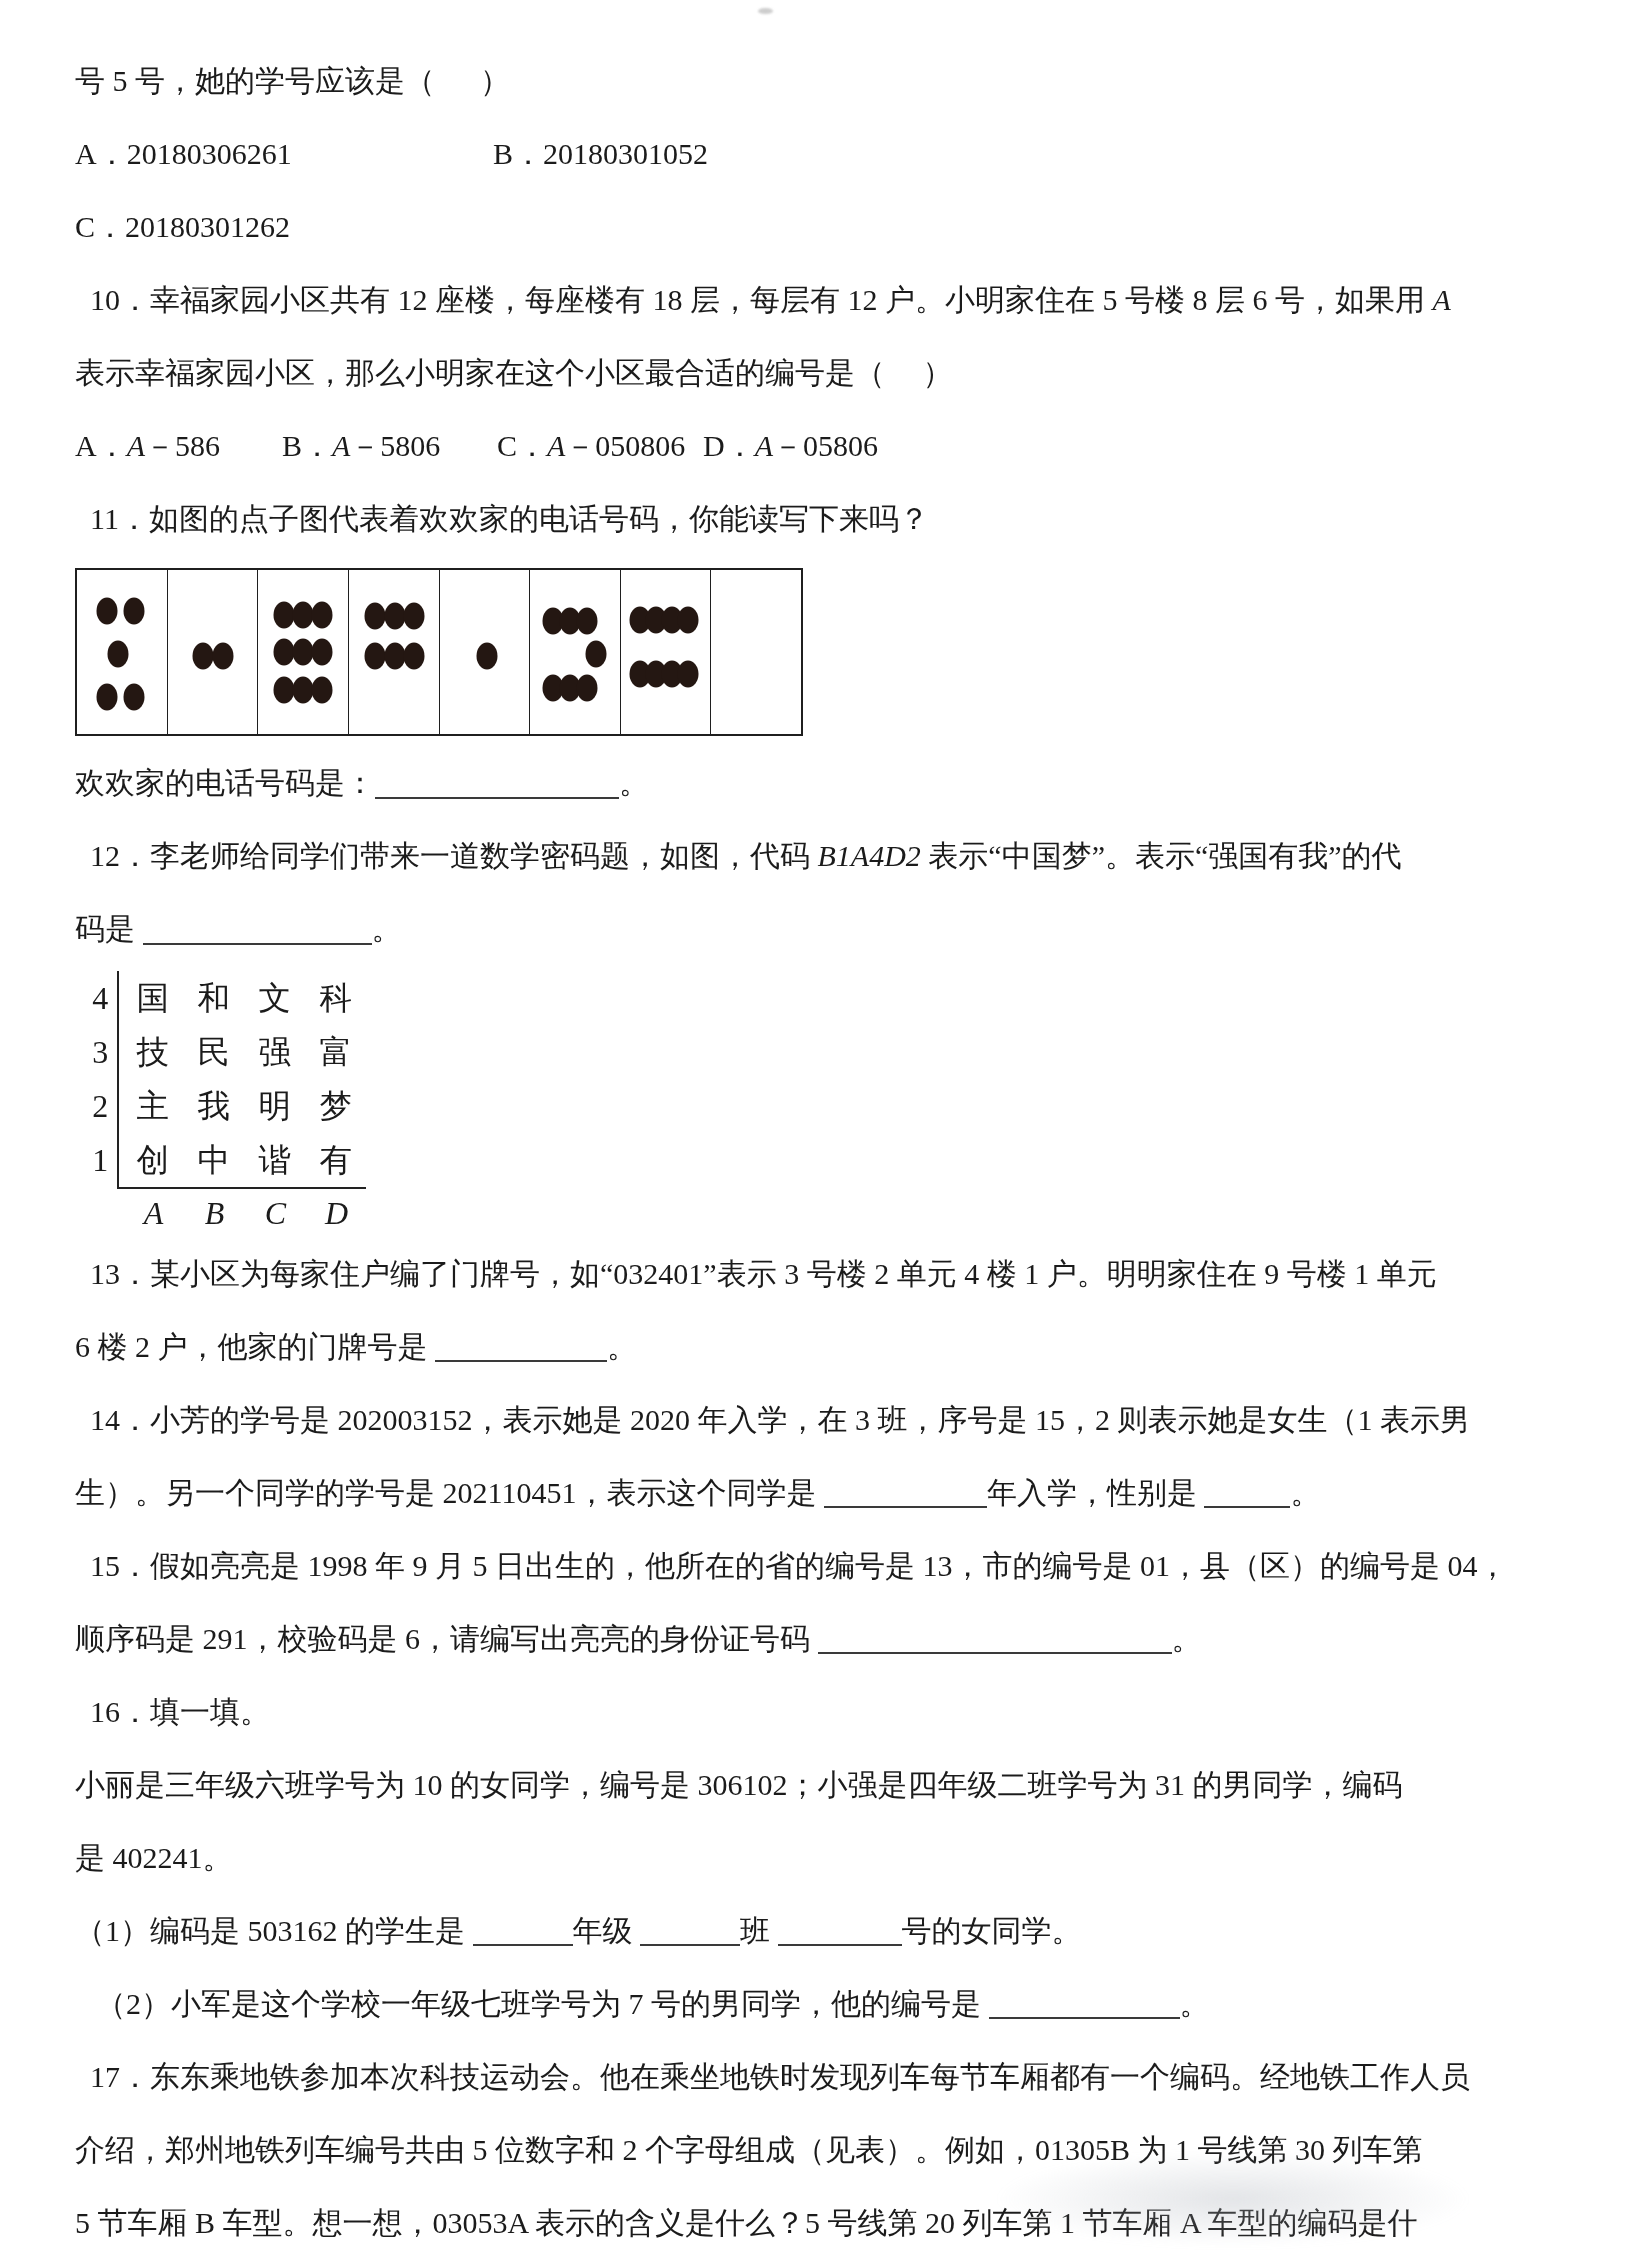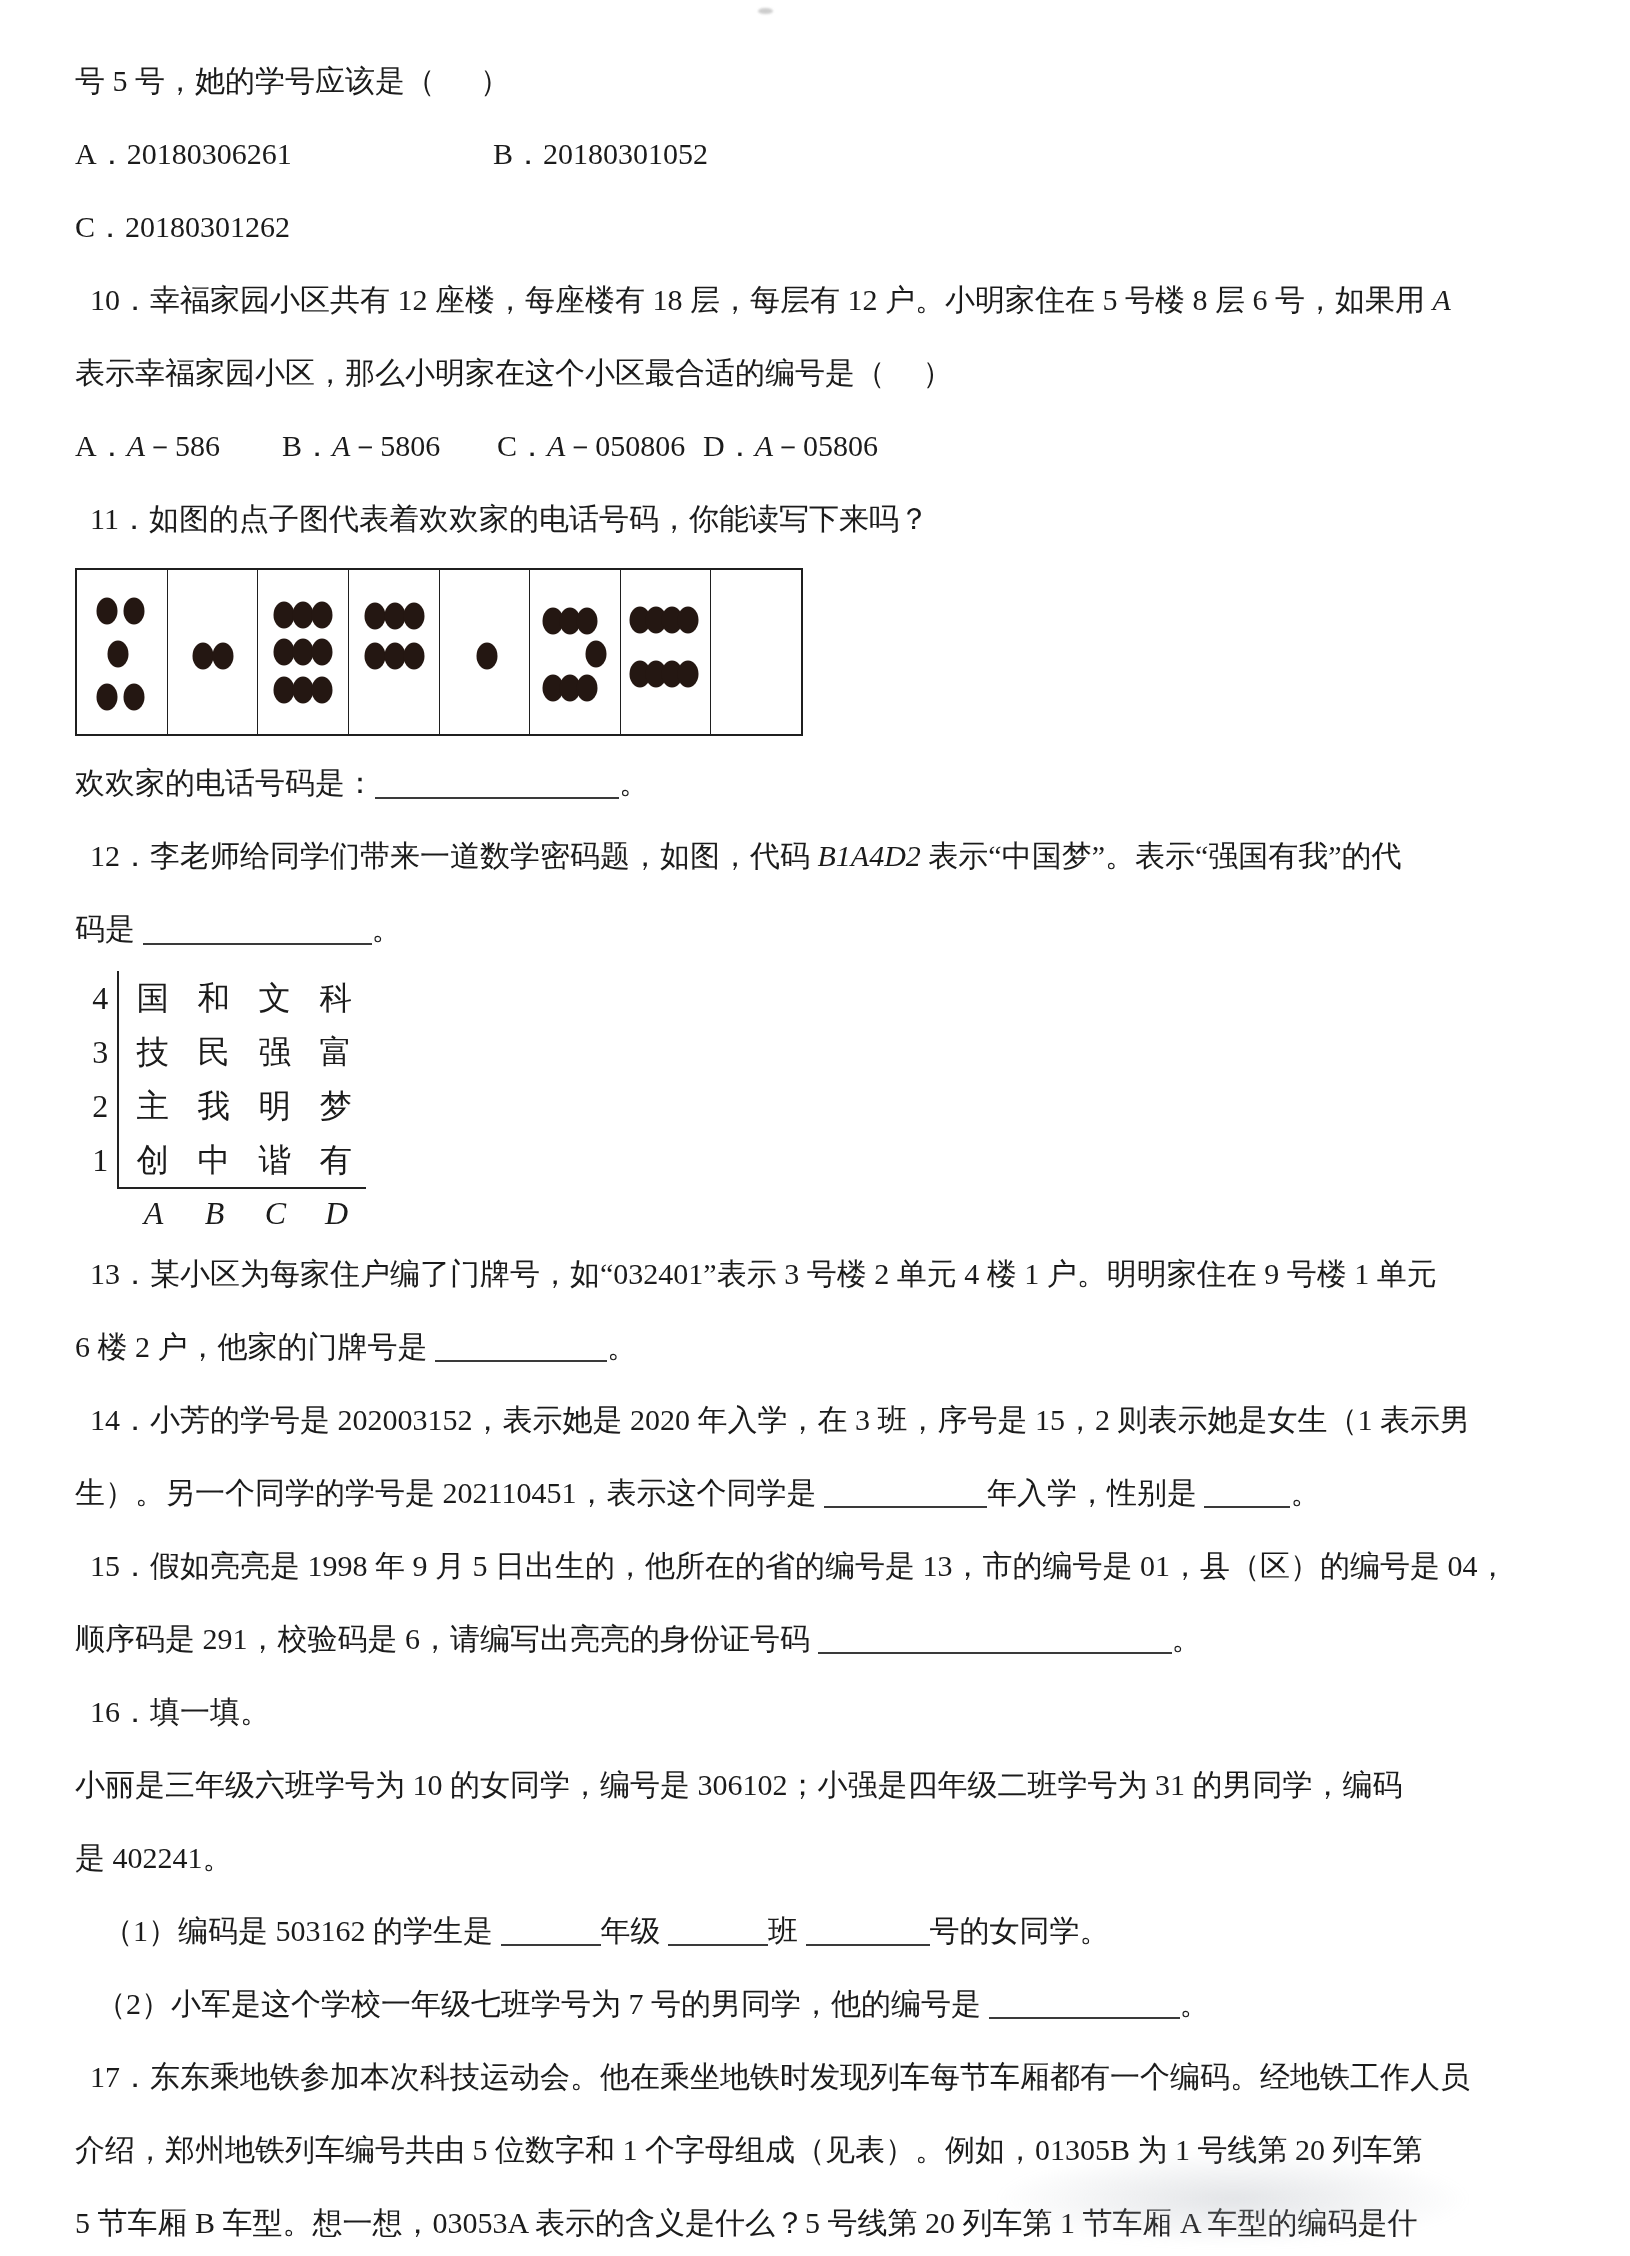--- a/index.html
+++ b/index.html
@@ -225,24 +225,24 @@
 
   <div class="line qline"><span>14．小芳的学号是 202003152，表示她是 2020 年入学，在 3 班，序号是 15，2 则表示她是女生（1 表示男</span></div>
   <div class="line"><span>生）。另一个同学的学号是 202110451，表示这个同学是 </span><span class="blank" style="width:163px"></span><span>年入学，性别是 </span><span class="blank" style="width:86px"></span><span>。</span></div>
 
   <div class="line qline"><span>15．假如亮亮是 1998 年 9 月 5 日出生的，他所在的省的编号是 13，市的编号是 01，县（区）的编号是 04，</span></div>
   <div class="line"><span>顺序码是 291，校验码是 6，请编写出亮亮的身份证号码 </span><span class="blank" style="width:354px"></span><span>。</span></div>
 
   <div class="line qline"><span>16．填一填。</span></div>
   <div class="line"><span>小丽是三年级六班学号为 10 的女同学，编号是 306102；小强是四年级二班学号为 31 的男同学，编码</span></div>
   <div class="line"><span>是 402241。</span></div>
-  <div class="line" style="padding-left:103px"><span>（1）编码是 503162 的学生是 </span><span class="blank" style="width:100px"></span><span>年级 </span><span class="blank" style="width:100px"></span><span>班 </span><span class="blank" style="width:124px"></span><span>号的女同学。</span></div>
+  <div class="line" style="padding-left:75px"><span>（1）编码是 503162 的学生是 </span><span class="blank" style="width:100px"></span><span>年级 </span><span class="blank" style="width:100px"></span><span>班 </span><span class="blank" style="width:124px"></span><span>号的女同学。</span></div>
   <div class="line" style="padding-left:96px"><span>（2）小军是这个学校一年级七班学号为 7 号的男同学，他的编号是 </span><span class="blank" style="width:191px"></span><span>。</span></div>
 
   <div class="line qline"><span>17．东东乘地铁参加本次科技运动会。他在乘坐地铁时发现列车每节车厢都有一个编码。经地铁工作人员</span></div>
-  <div class="line"><span>介绍，郑州地铁列车编号共由 5 位数字和 1 个字母组成（见表）。例如，01305B 为 1 号线第 20 列车第</span></div>
+  <div class="line"><span>介绍，郑州地铁列车编号共由 5 位数字和 2 个字母组成（见表）。例如，01305B 为 1 号线第 30 列车第</span></div>
   <div class="line"><span>5 节车厢 B 车型。想一想，03053A 表示的含义是什么？5 号线第 20 列车第 1 节车厢 A 车型的编码是什</span></div>
 
   <div class="smudge-top"></div>
   <div class="smudge-bottom"></div>
 
 </div>
 
 
 </body></html>

